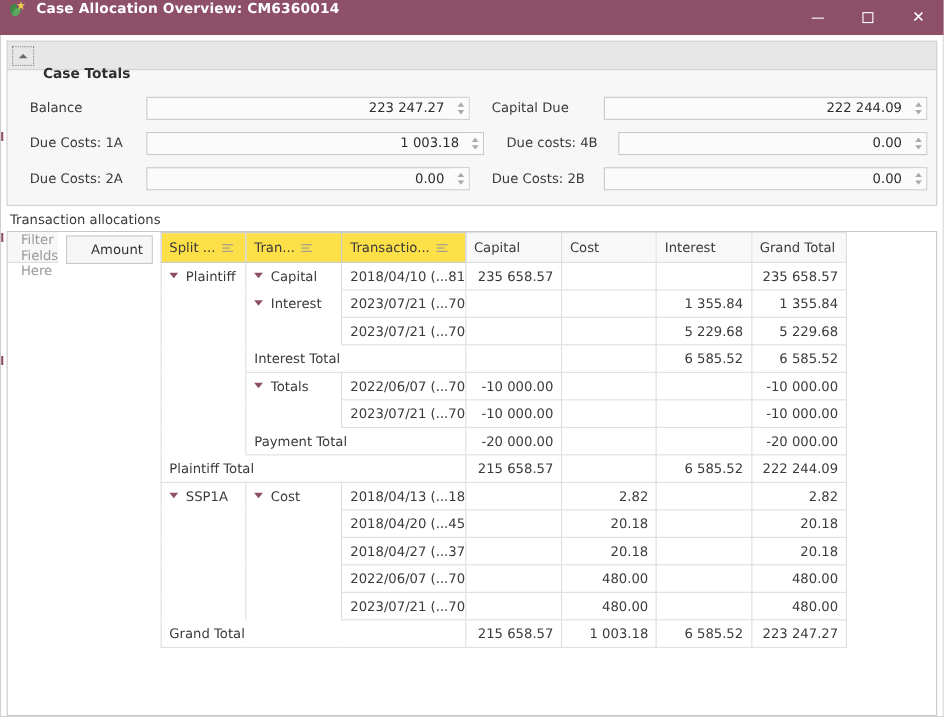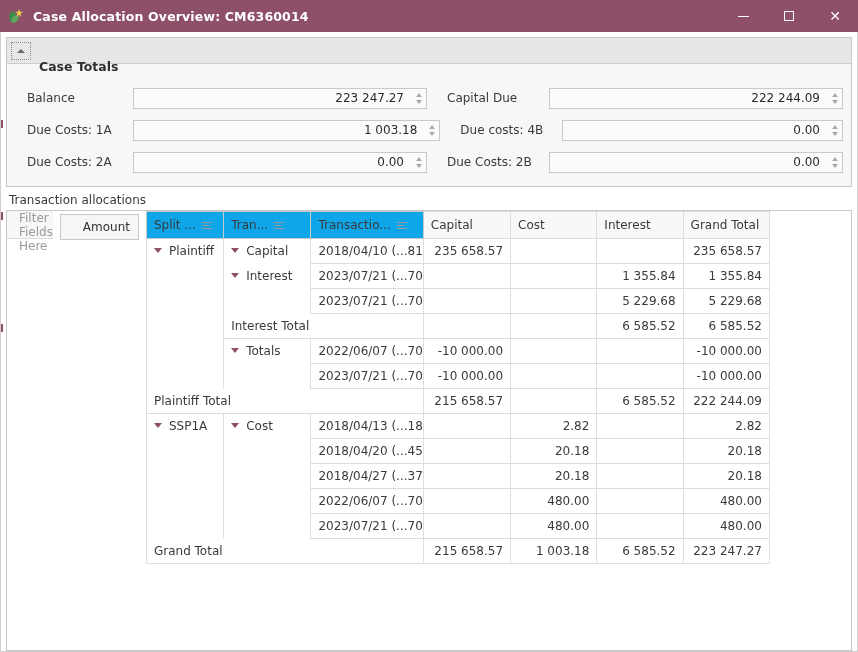--- a/index.html
+++ b/index.html
@@ -16,21 +16,21 @@
     position: relative;
     width: 858px; height: 652px;
     background: #ffffff;
     display: flex; flex-direction: column;
   }
 
   
   .titlebar {
     height: 32px;
     background: #8e5068;
-    display: flex; align-items: center;
+    display: flex; align-items: flex-start;
     flex: 0 0 32px;
     color: #ffffff;
     position: relative;
   }
   .title-icon {
     width: 16px; height: 16px;
     margin-left: 9px; margin-right: 8px;
     position: relative; flex: 0 0 16px;
   }
   .title-icon .leaf {
@@ -252,21 +252,21 @@
     color: #3a3a3a;
     height: 25px;
     padding: 0 7px;
     vertical-align: middle;
     background: #ffffff;
     overflow: hidden;
     white-space: nowrap;
   }
   
   table.grid th.rowfield {
-    background: #0ea5e9;
+    background: #fde047;
     border: 1px solid #c9c9c9;
     text-align: left;
     height: 27px;
   }
   table.grid th.colhdr {
     background: #f8f8f8;
     border: 1px solid #dedede;
     text-align: left;
     height: 27px;
   }
@@ -528,20 +528,28 @@
                 <tr>
                   <td style="border-top-color: transparent; border-bottom-color: transparent; border-right-color: rgb(222, 222, 222);"></td>
                   <td style="border-top-color: transparent; border-bottom-color: transparent;"></td>
                   <td>2023/07/21 (...70...</td>
                   <td class="num">-10 000.00</td>
                   <td class="num"></td>
                   <td class="num"></td>
                   <td class="num green">-10 000.00</td>
                 </tr>
                 <tr>
+                  <td style="border-top-color: transparent; border-bottom-color: transparent; border-right-color: rgb(222, 222, 222);"></td>
+                  <td class="total-lbl" colspan="2">Payment Total</td>
+                  <td class="num green">-20 000.00</td>
+                  <td class="num green"></td>
+                  <td class="num green"></td>
+                  <td class="num green">-20 000.00</td>
+                </tr>
+                <tr>
                   <td class="total-lbl" colspan="3">Plaintiff Total</td>
                   <td class="num green">215 658.57</td>
                   <td class="num green"></td>
                   <td class="num green">6 585.52</td>
                   <td class="num green">222 244.09</td>
                 </tr>
                 <tr>
                   <td style="border-top-color: rgb(222, 222, 222); border-bottom-color: transparent; border-right-color: rgb(222, 222, 222);">
                     <span class="cell-flex">
                       <span class="expander"></span>

